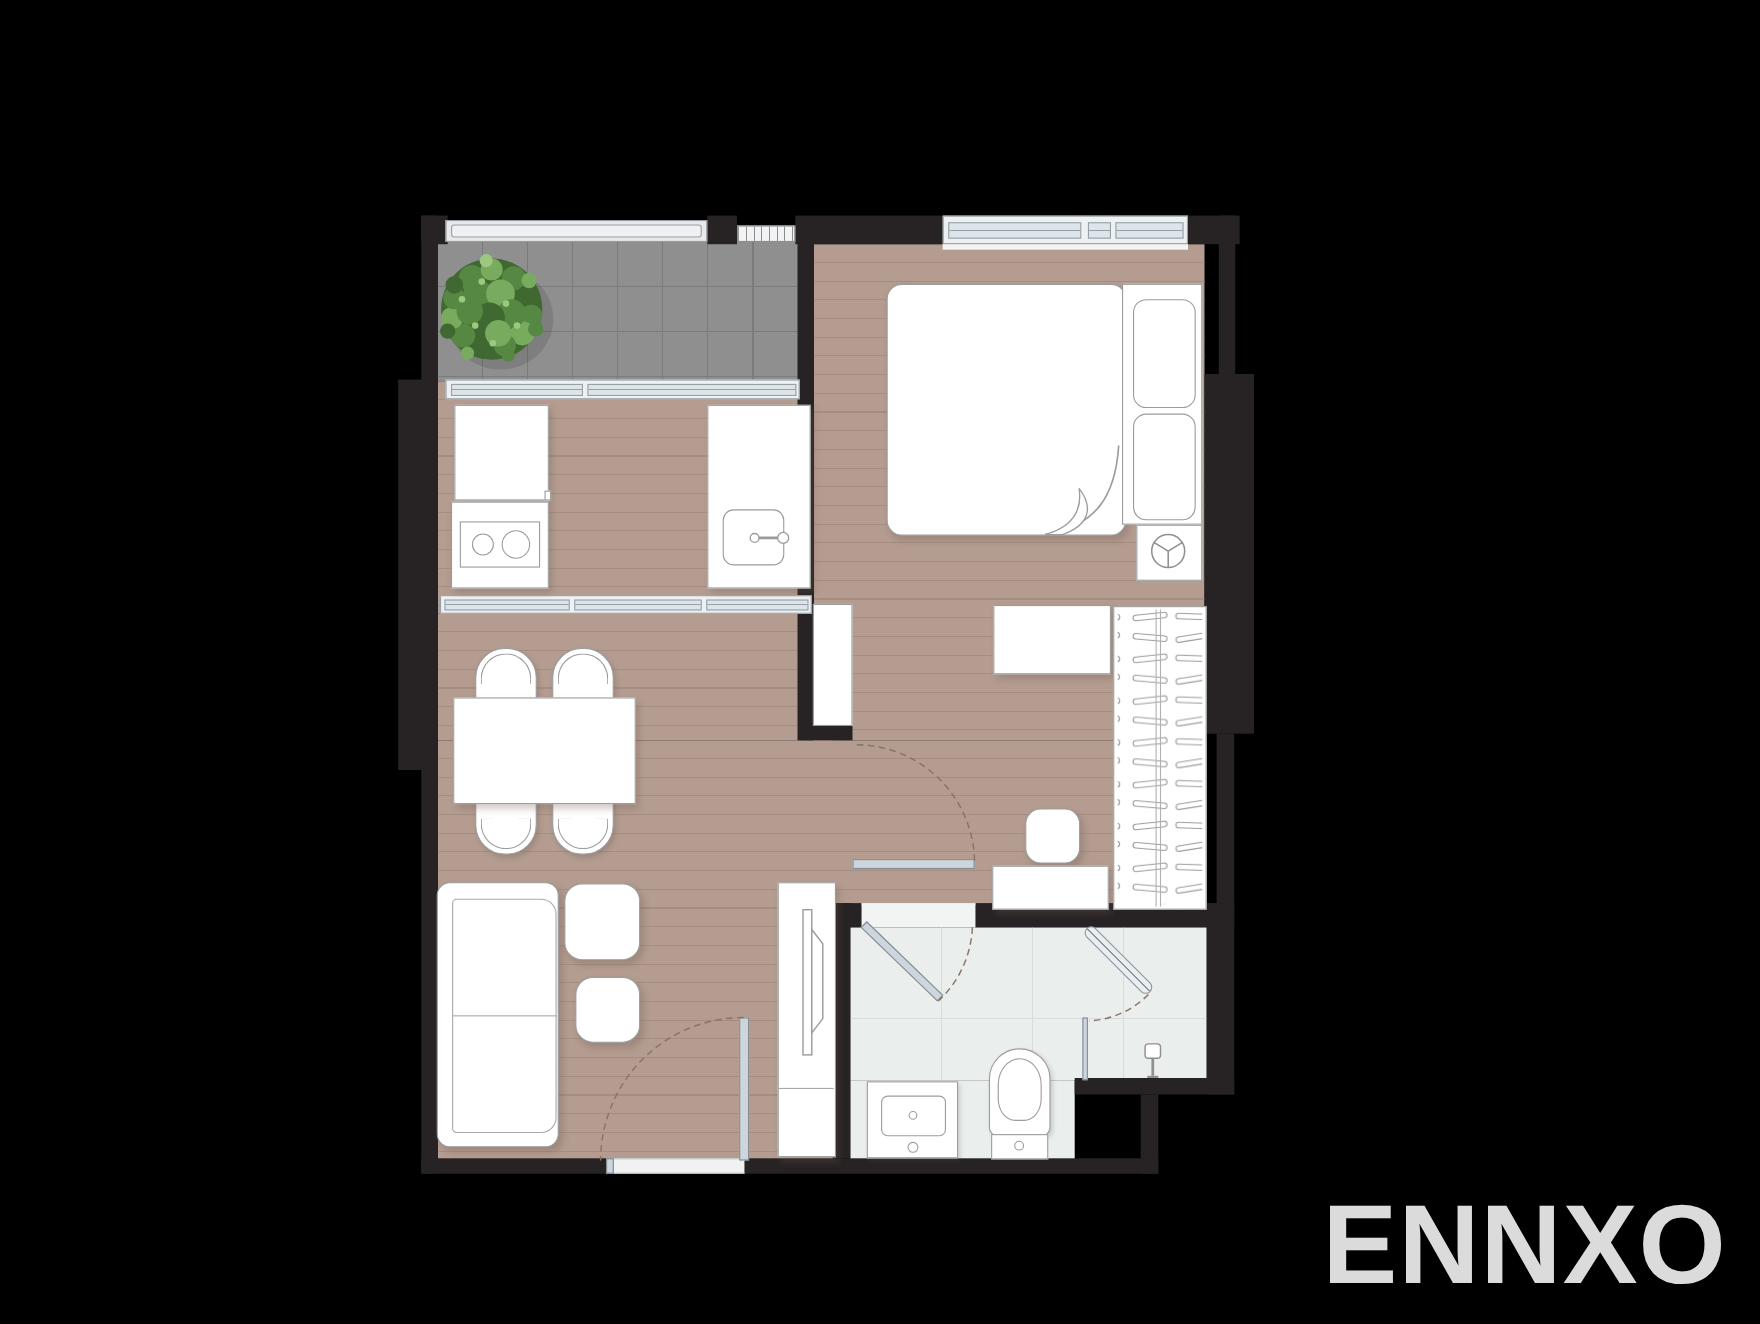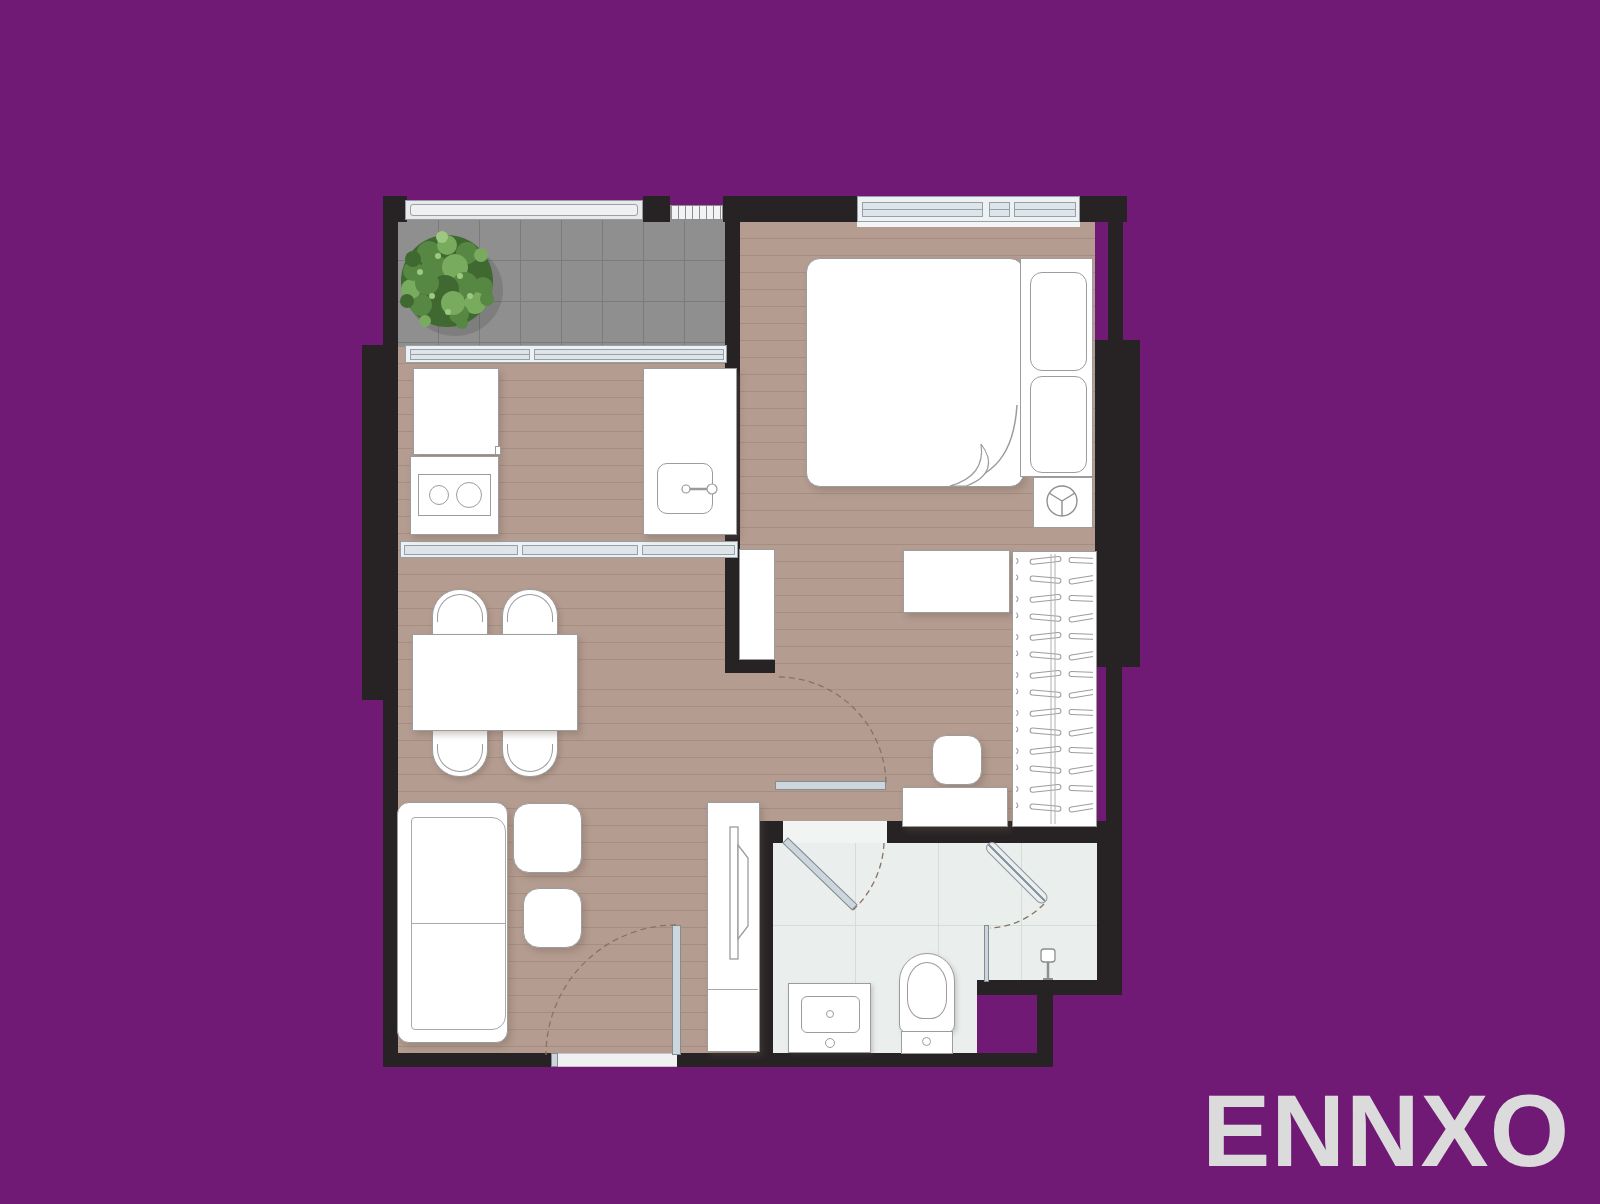--- a/index.html
+++ b/index.html
@@ -1,16 +1,16 @@
 <!DOCTYPE html>
 <html style="--wall: #272324; --wood-floor: #b49c90; --wood-line: #a68d81; --balcony-tile: #8f8f90; --balcony-tile-line: #7b7b7c; --bath-tile: #eaeeec; --bath-tile-line: #d5dcda; --glass-fill: #dde4ea; --glass-frame: #96a0a7; --railing-fill: #e7e9ea; --furniture-fill: #ffffff; --furniture-line: #9c9c9c; --door-leaf: #ccd6dc; --door-arc: #8a7264; --tree-dark: #3f6930; --tree-mid: #578843; --tree-light: #79ab5f; --tree-pale: #9cc97f; --watermark-color: #dbdbdc;"><head>
 <meta charset="utf-8">
 <style>
   html,body{margin:0;padding:0;background:#ffffff;}
-  #plan{position:relative;width:1600px;height:1204px;background:#701a75;overflow:hidden;
+  #plan{position:relative;width:1600px;height:1204px;background:#000000;overflow:hidden;
         font-family:"Liberation Sans", sans-serif;}
   #plan *{position:absolute;box-sizing:border-box;}
 
   
   .w{background:var(--wall);}
 
   
   .wood{background:var(--wood-floor);
         background-image:repeating-linear-gradient(to bottom, transparent 0 16px, var(--wood-line) 16px 17px);}
   .btile{background:var(--balcony-tile);

